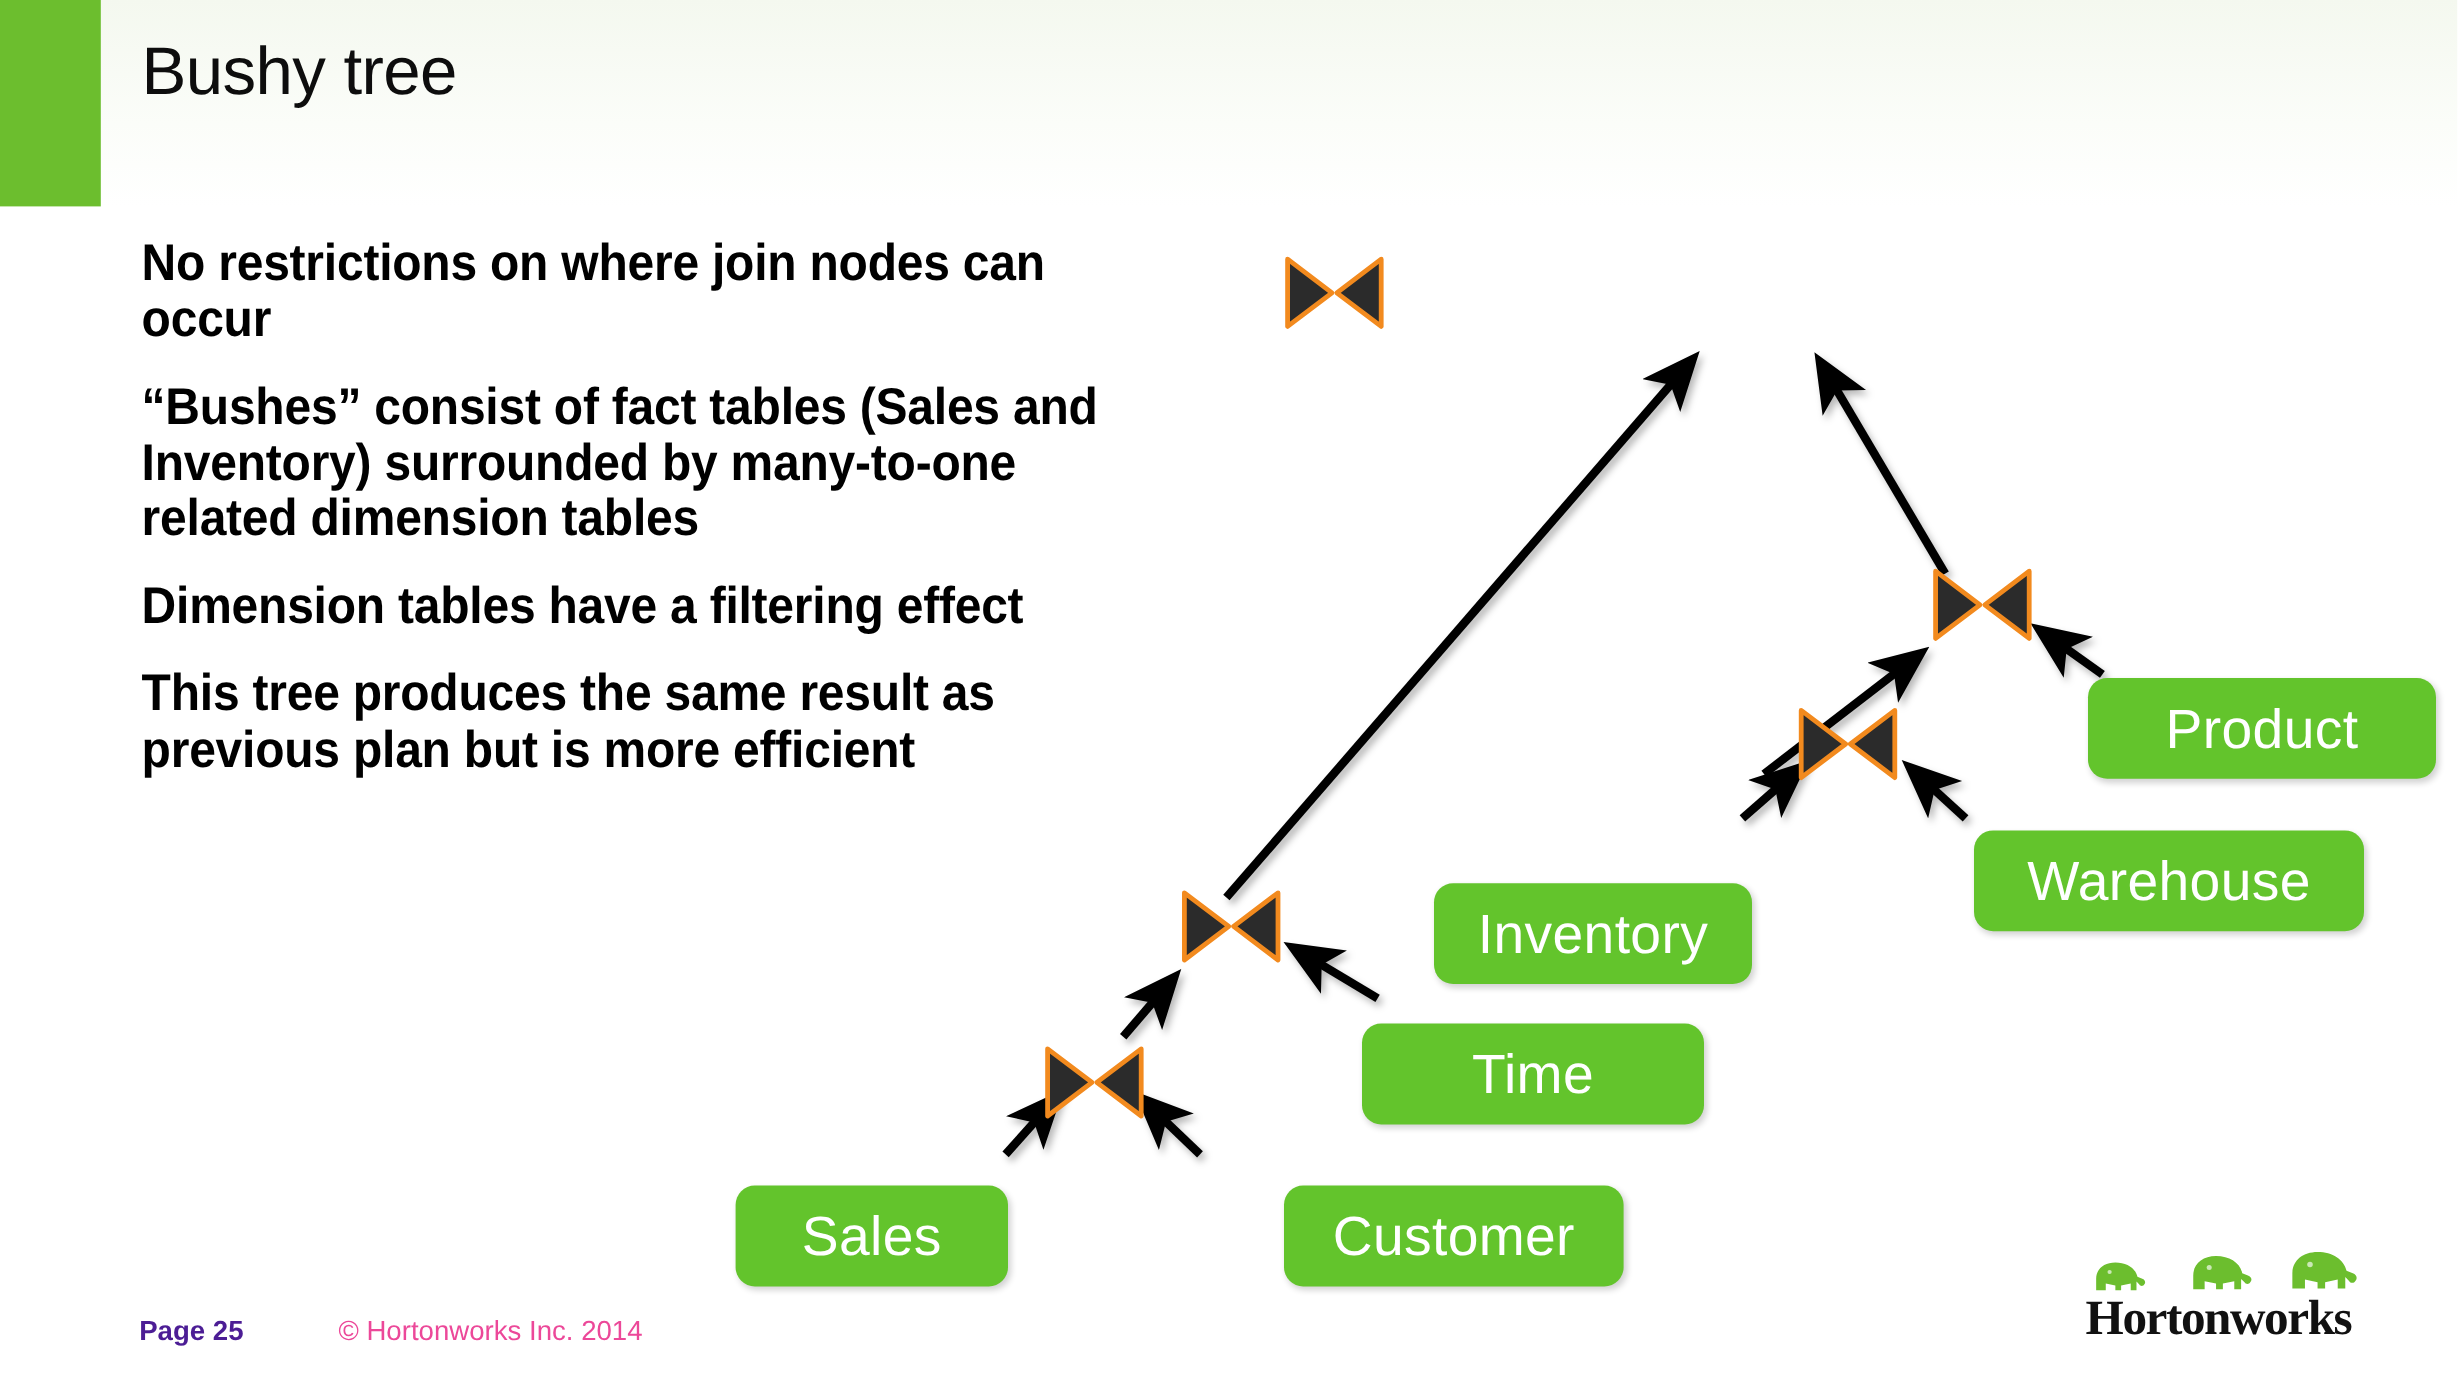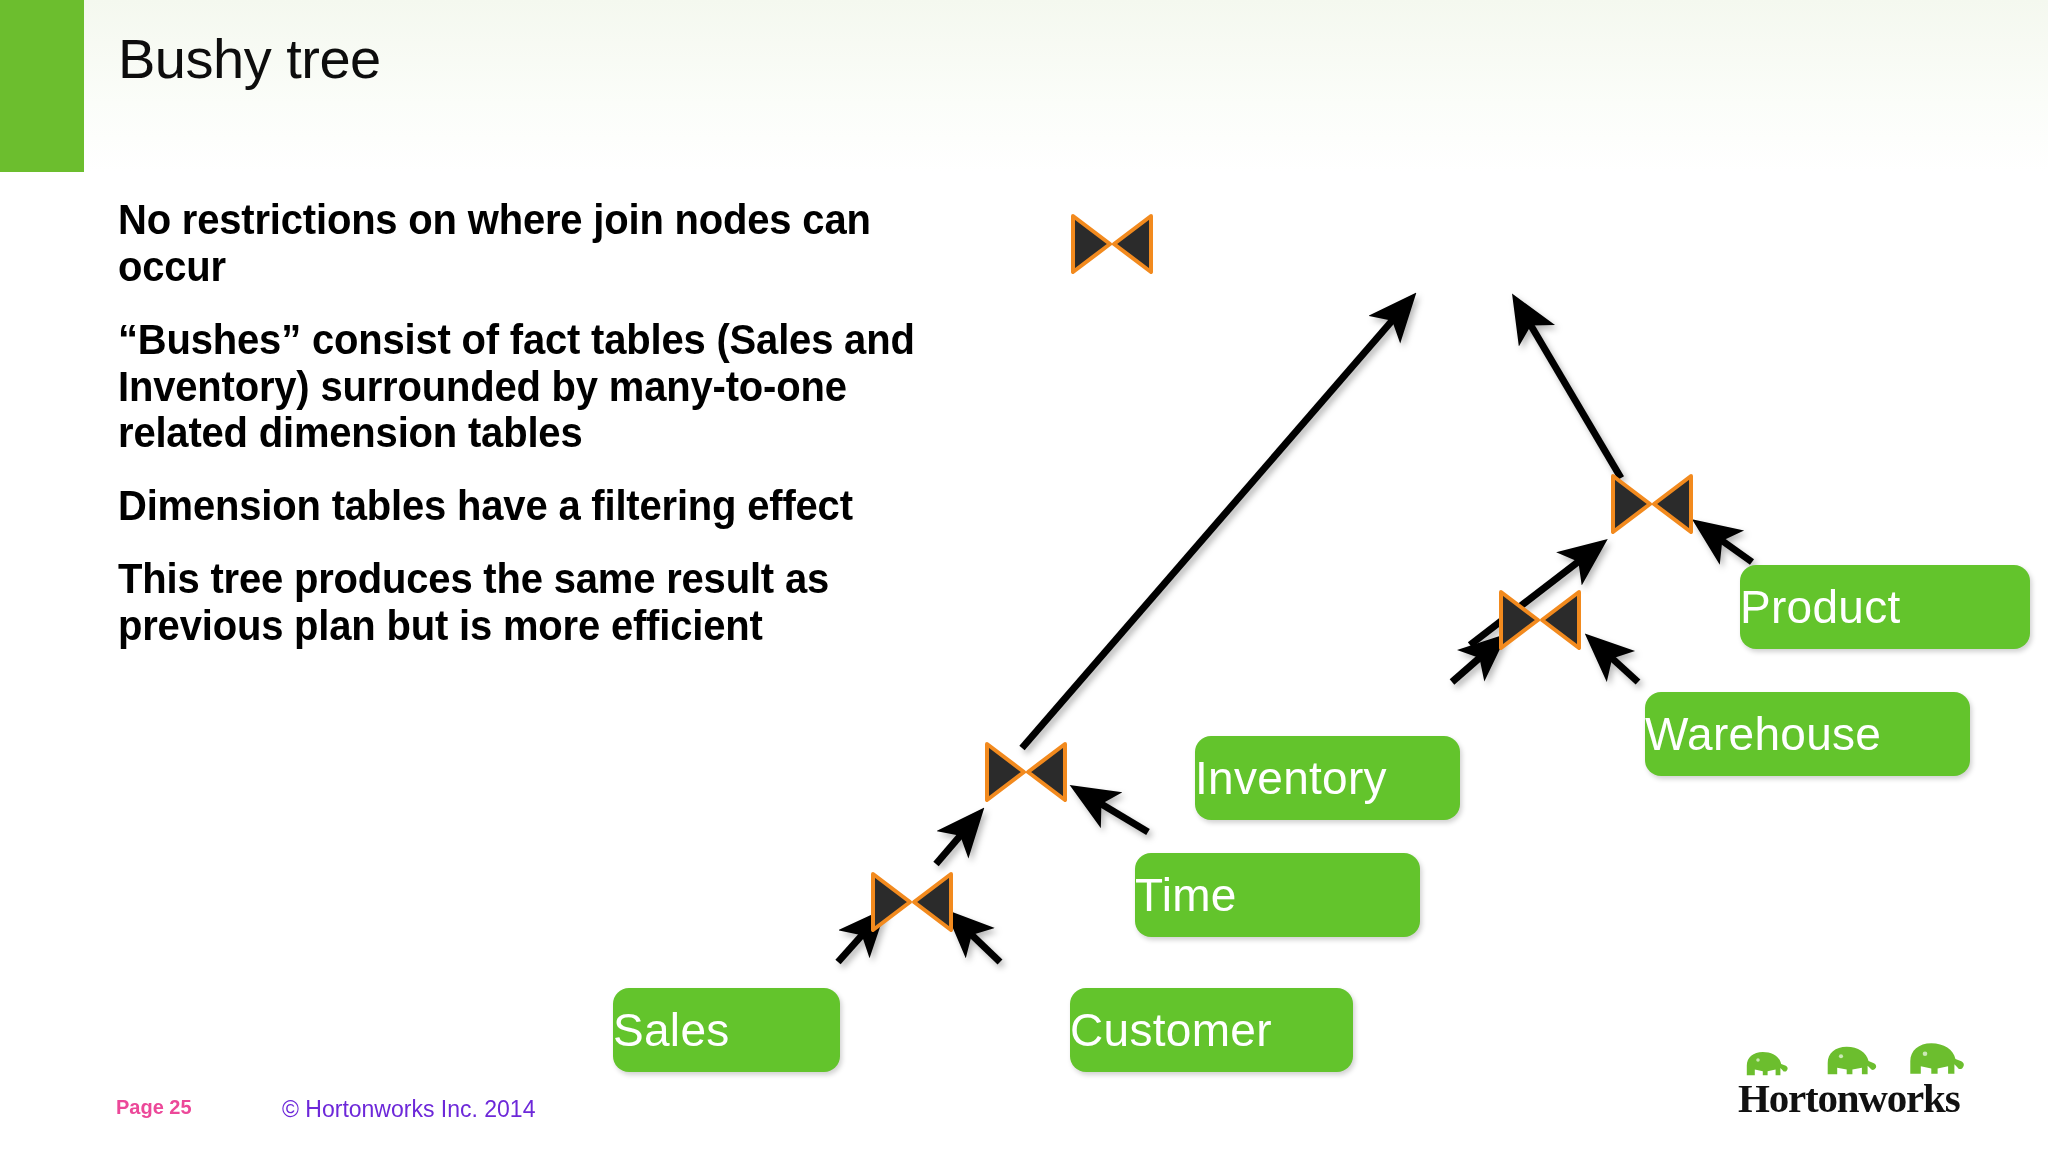--- a/index.html
+++ b/index.html
@@ -18,32 +18,32 @@
   #bullets{position:absolute;left:118px;top:196px;width:860px;}
   .bullet{font-weight:bold;font-size:43px;line-height:1.09;color:#000000;
      margin-bottom:26px;font-family:"Liberation Sans",sans-serif;
      transform:scaleX(0.93);transform-origin:left center;letter-spacing:-0.2px;}
 
   
   #diagram{position:absolute;left:0;top:0;width:2048px;height:1152px;pointer-events:none;}
   #arrow-layer{position:absolute;left:0;top:0;width:2048px;height:1152px;}
 
   .node-box{position:absolute;background:#63C42C;border-radius:16px;
-     display:flex;align-items:center;justify-content:flex-start;
+     display:flex;align-items:center;justify-content:center;
      box-shadow:2px 3px 5px rgba(0,0,0,0.18);pointer-events:auto;}
   .node-box span{color:#ffffff;font-size:46px;font-weight:400;
      font-family:"Liberation Sans",sans-serif;letter-spacing:0.3px;white-space:nowrap;}
 
   .join{position:absolute;pointer-events:auto;}
 
   
-  #footer-page{position:absolute;left:116px;top:1096px;font-size:20px;font-weight:bold;
+  #footer-page{position:absolute;left:116px;top:1096px;font-size:23px;font-weight:bold;
+      color:#4c1d95;font-family:"Liberation Sans",sans-serif;}
+  #footer-copy{position:absolute;left:282px;top:1096px;font-size:23px;font-weight:400;
       color:#ec4899;font-family:"Liberation Sans",sans-serif;}
-  #footer-copy{position:absolute;left:282px;top:1096px;font-size:23px;font-weight:400;
-      color:#6d28d9;font-family:"Liberation Sans",sans-serif;}
   #brand-logo{position:absolute;left:1738px;top:1038px;width:262px;height:92px;}
   #brand-wordmark{position:absolute;left:0px;top:36px;font-size:41px;font-weight:bold;
       color:#111111;letter-spacing:-1.2px;font-family:Liberation Serif, serif;}
 </style>
 </head>
 <body>
 
 <div id="slide">
 
   <div id="header-band">

